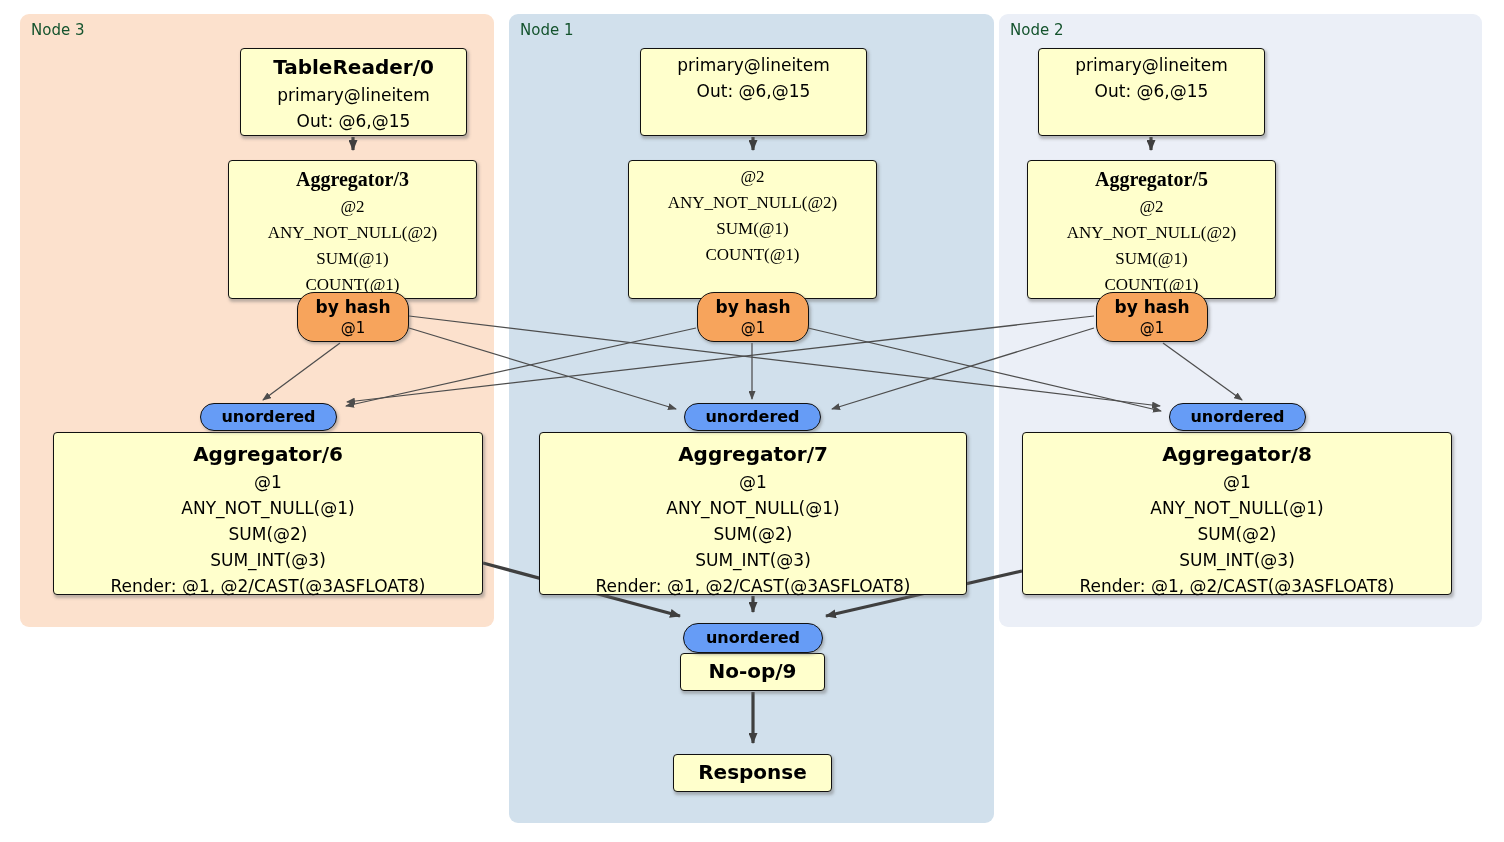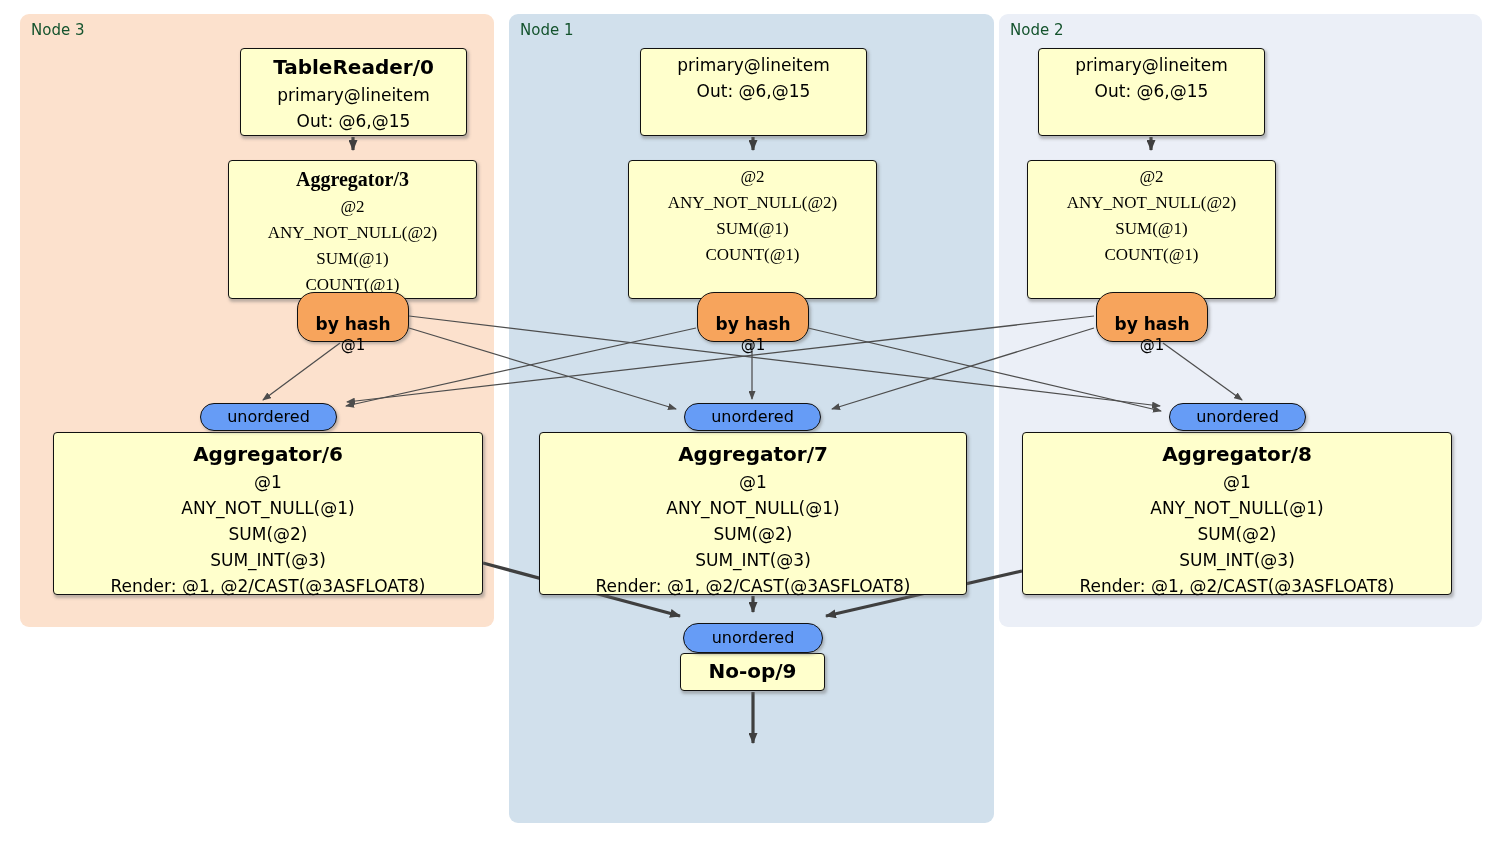--- a/index.html
+++ b/index.html
@@ -38,27 +38,27 @@
   .agg-top{padding-top:3px;font-family:Liberation Serif, serif;}
   .agg-bottom{padding-top:6px;}
   .single-box .box-title{line-height:35px;}
 
   .badge{
     position:absolute;z-index:12;border:1.6px solid var(--box-border);
     text-align:center;box-sizing:border-box;
     box-shadow:1.5px 2px 3px rgba(110,110,110,.45);
   }
   .router{
-    background:var(--router-fill);border-radius:17px;padding-top:19px;
+    background:var(--router-fill);border-radius:17px;padding-top:2px;
   }
   .router-label{font-weight:bold;font-size:17px;line-height:24px;}
   .router-detail{font-size:15px;line-height:19px;}
   .stream{
     background:var(--stream-fill);border-radius:15px;
-    font-weight:normal;font-size:16px;line-height:25px;
+    font-weight:bold;font-size:16px;line-height:25px;
   }
 </style>
 </head>
 <body>
 
 <div id="stage">
 
   <div class="panel" style="left:20px;top:14px;width:474px;height:613px;background:var(--panel-node3);">
     <div class="panel-label">Node 3</div>
   </div>
@@ -152,20 +152,21 @@
     <div class="box-line">SUM(@2)</div>
     <div class="box-line">SUM_INT(@3)</div>
     <div class="box-line">Render: @1, @2/CAST(@3ASFLOAT8)</div>
   </div>
 
   <div class="nodebox tr-box" style="left:1038px;top:48px;width:227px;height:88px;">
     <div class="box-line">primary@lineitem</div>
     <div class="box-line">Out: @6,@15</div>
   </div>
   <div class="nodebox agg-top" style="left:1027px;top:160px;width:249px;height:139px;">
+    <div class="box-title">Aggregator/5</div>
     <div class="box-line">@2</div>
     <div class="box-line">ANY_NOT_NULL(@2)</div>
     <div class="box-line">SUM(@1)</div>
     <div class="box-line">COUNT(@1)</div>
   </div>
   <div class="badge router" style="left:1096px;top:292px;width:112px;height:50px;">
     <div class="router-label">by hash</div>
     <div class="router-detail">@1</div>
   </div>
   <div class="badge stream" style="left:1169px;top:403px;width:137px;height:28px;">
@@ -179,14 +180,17 @@
     <div class="box-line">SUM_INT(@3)</div>
     <div class="box-line">Render: @1, @2/CAST(@3ASFLOAT8)</div>
   </div>
 
   <div class="badge stream" style="left:683px;top:623px;width:140px;height:30px;line-height:27px;">
     <span>unordered</span>
   </div>
   <div class="nodebox single-box" style="left:680px;top:653px;width:145px;height:38px;">
     <div class="box-title">No-op/9</div>
   </div>
+  <div class="nodebox single-box" style="left:673px;top:754px;width:159px;height:38px;">
+    <div class="box-title">Response</div>
+  </div>
 
 </div>
 
 </body></html>

